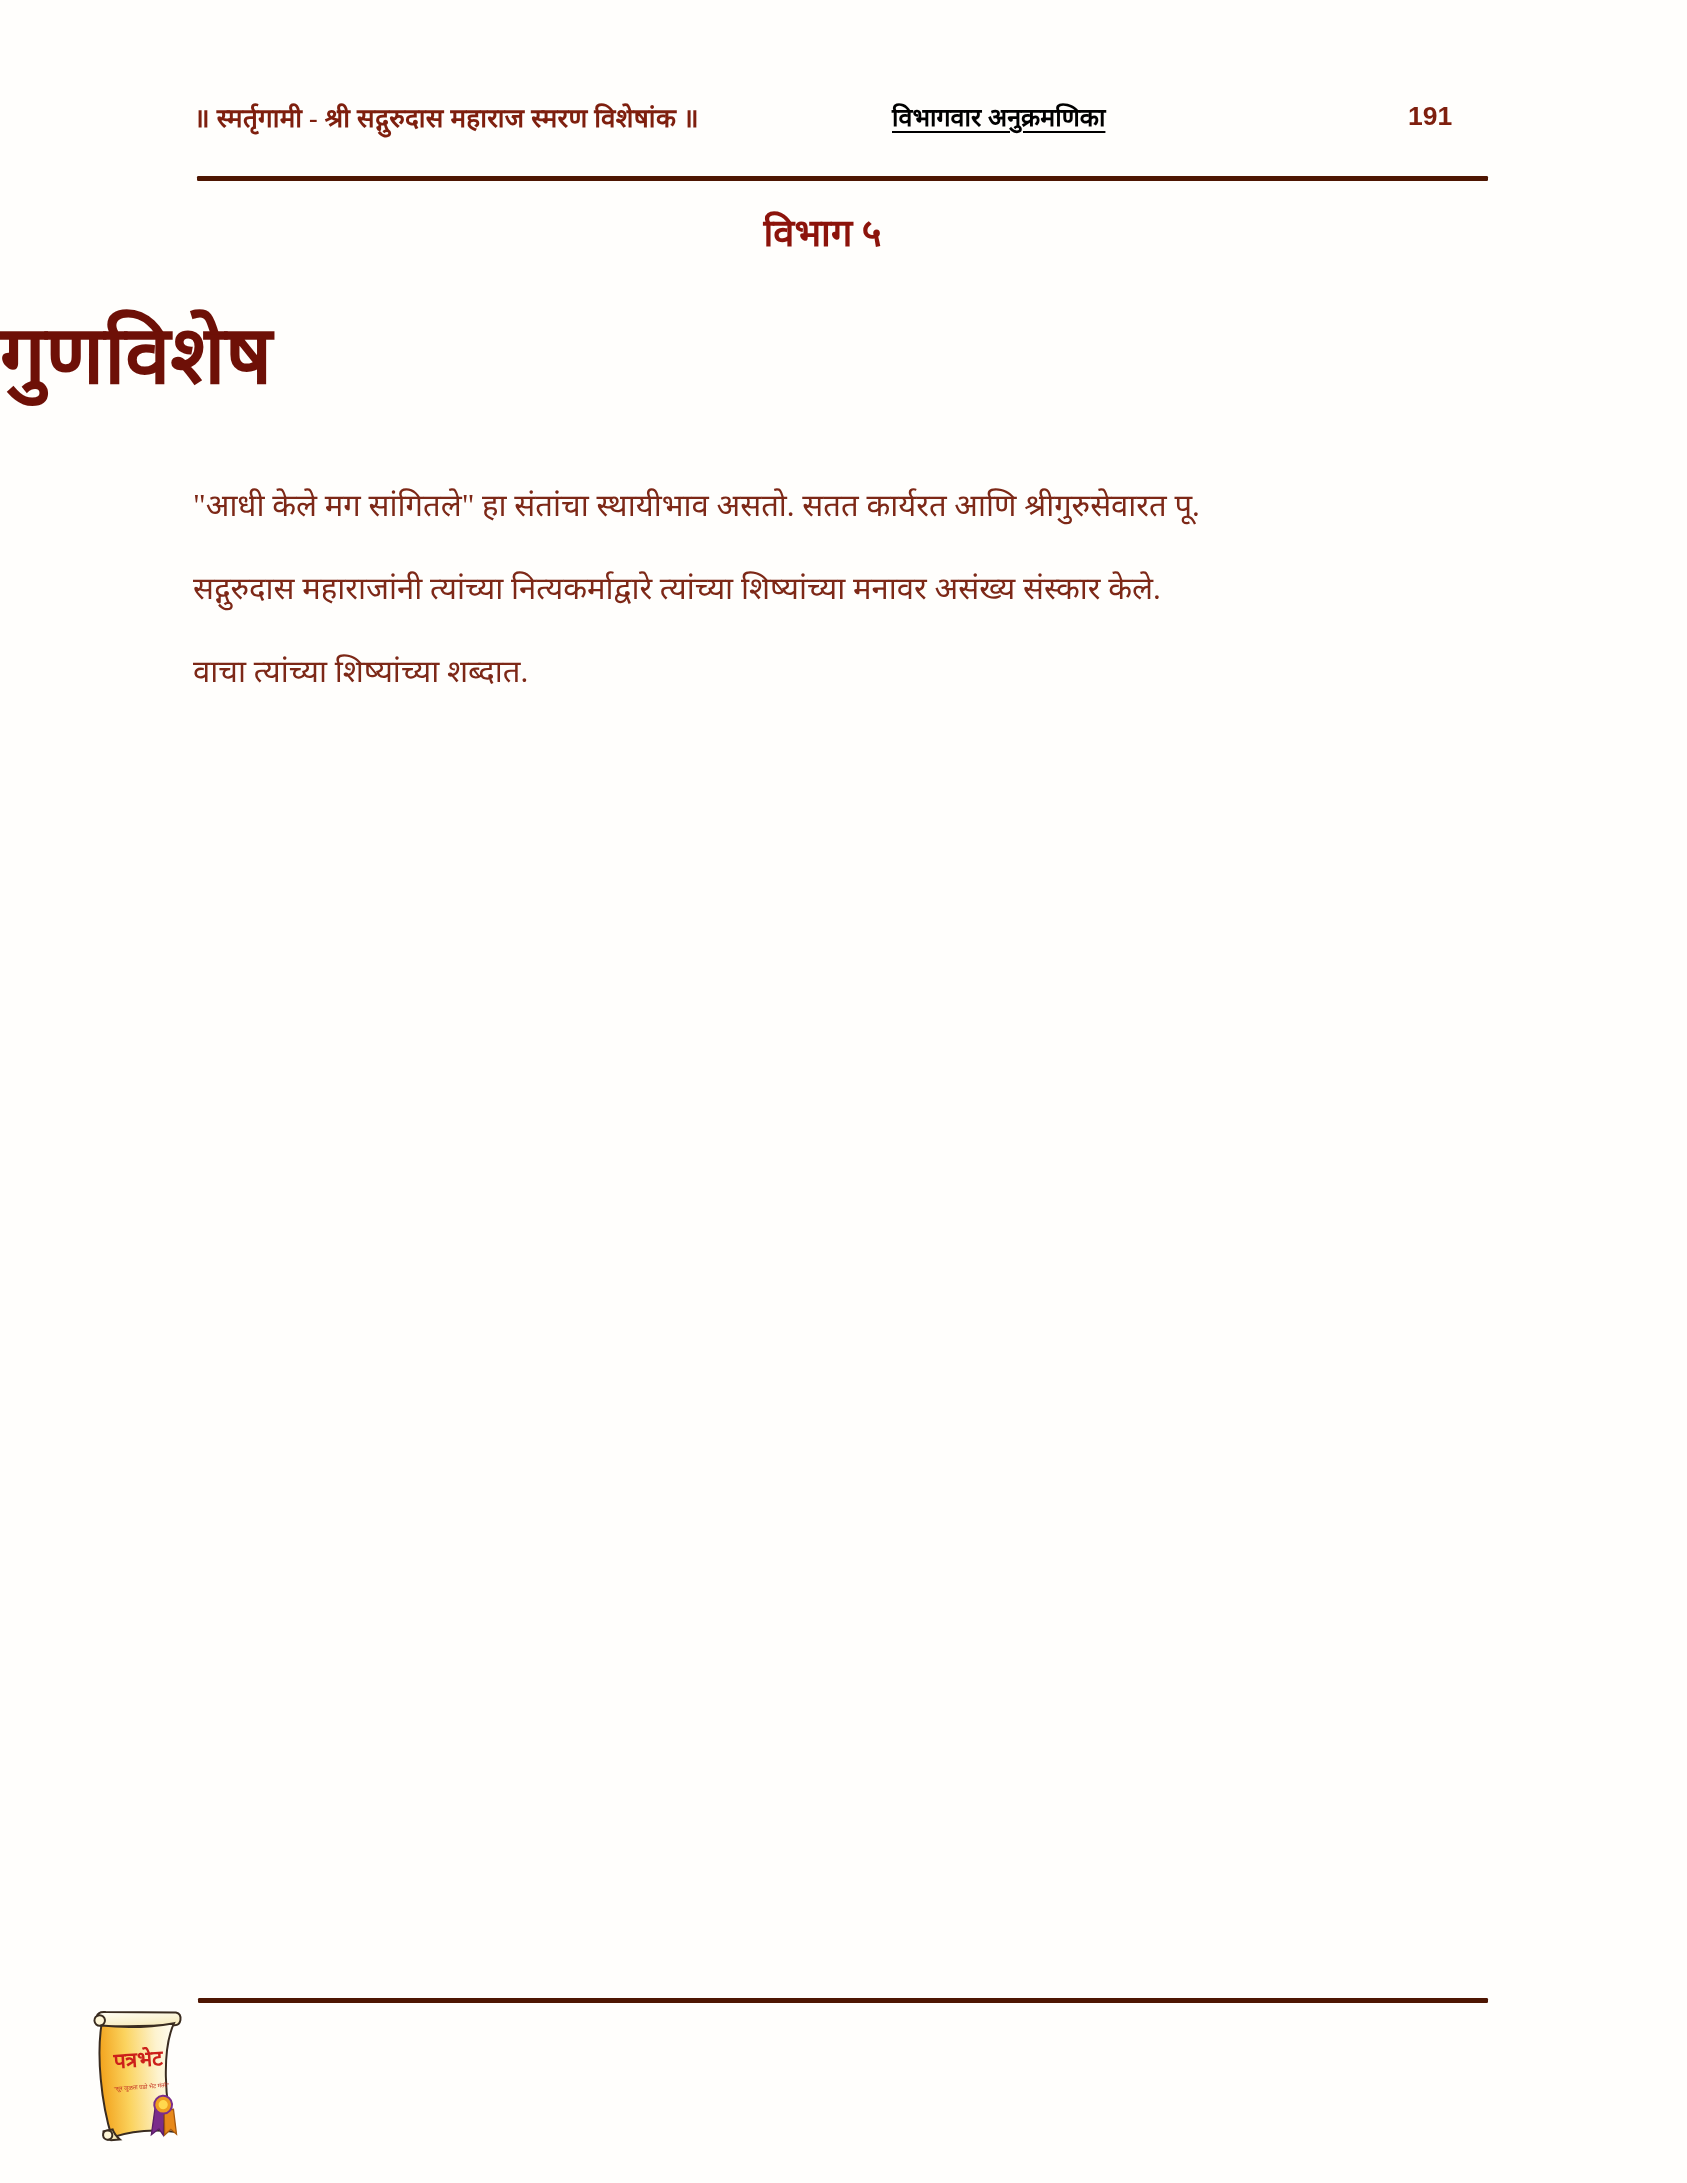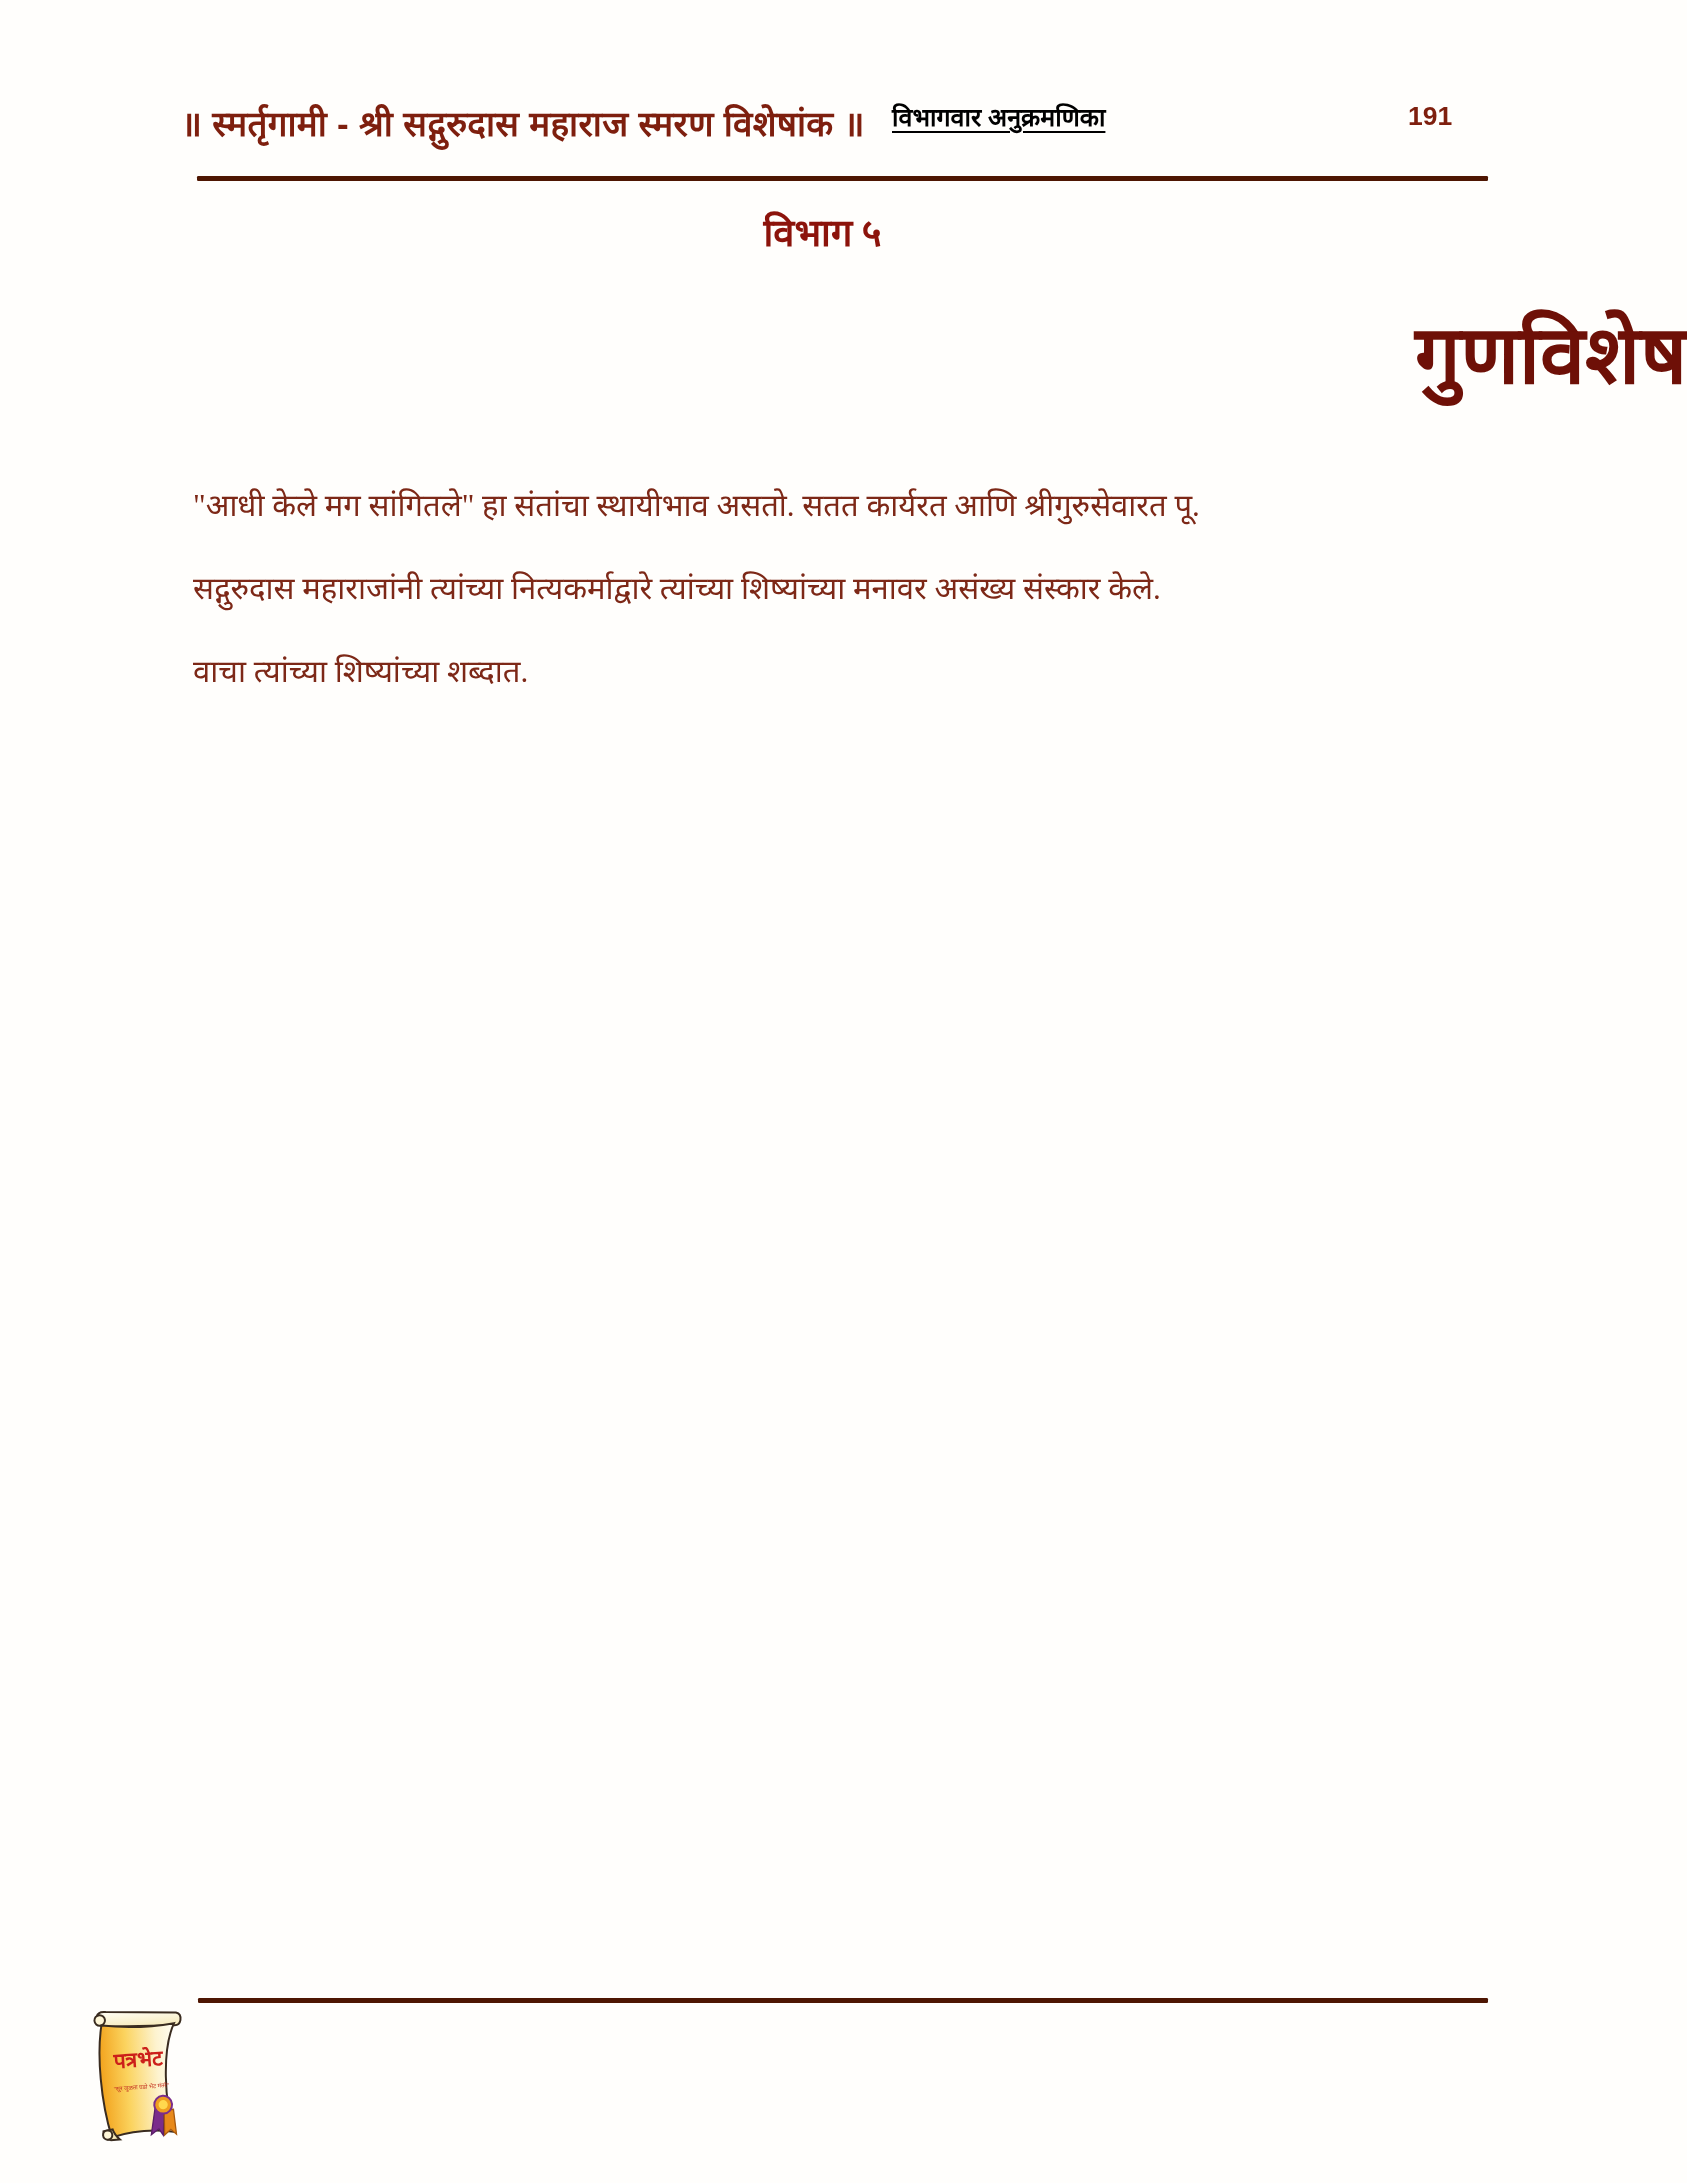--- a/index.html
+++ b/index.html
@@ -7,23 +7,23 @@
     width:1687px;height:2183px;
     background:#fffefc;
     font-family:"Liberation Sans", sans-serif;
     position:relative;
     overflow:hidden;
   }
   .page{position:absolute;inset:0;}
 
   
   .header-title{
-    position:absolute;left:181px;top:99px;
-    font-size:35px;font-weight:bold;color:#7e1f0e;
-    white-space:nowrap;letter-spacing:0.3px;
+    position:absolute;left:194px;top:99px;
+    font-size:26px;font-weight:bold;color:#7e1f0e;
+    white-space:nowrap;letter-spacing:0.3px;font-family:Liberation Serif, serif;
   }
   .header-link{
     position:absolute;left:892px;top:99px;
     font-size:25px;font-weight:bold;color:#000000;
     text-decoration:underline;text-decoration-thickness:2px;text-underline-offset:5.3px;
     white-space:nowrap;cursor:pointer;
   }
   .header-pagenum{
     position:absolute;left:1388px;top:101px;
     font-size:26.5px;font-weight:bold;color:#7e1f0e;margin-left:20px;
@@ -36,21 +36,21 @@
 
   
   .section-label{
     position:absolute;left:0;top:205px;width:1645px;
     text-align:center;
     font-size:38px;font-weight:bold;color:#8c130b;
     font-family:"Liberation Serif", serif;
   }
   .main-title{
     position:absolute;left:0;top:296px;width:1687px;
-    text-align:right;
+    text-align:left;
     font-size:81px;font-weight:bold;color:#6e1007;
     font-family:Liberation Serif, serif;
   }
 
   
   .body-text{
     position:absolute;left:193px;top:464px;width:1298px;
     font-family:"Liberation Serif", serif;
     font-size:31px;color:#7d2817;
     line-height:83px;

